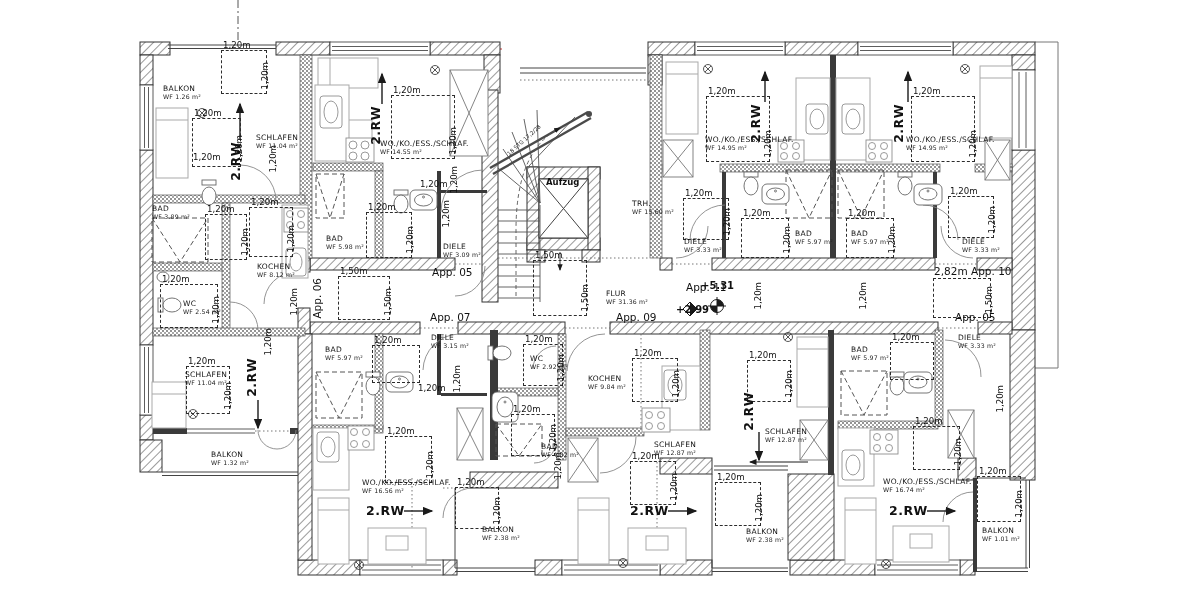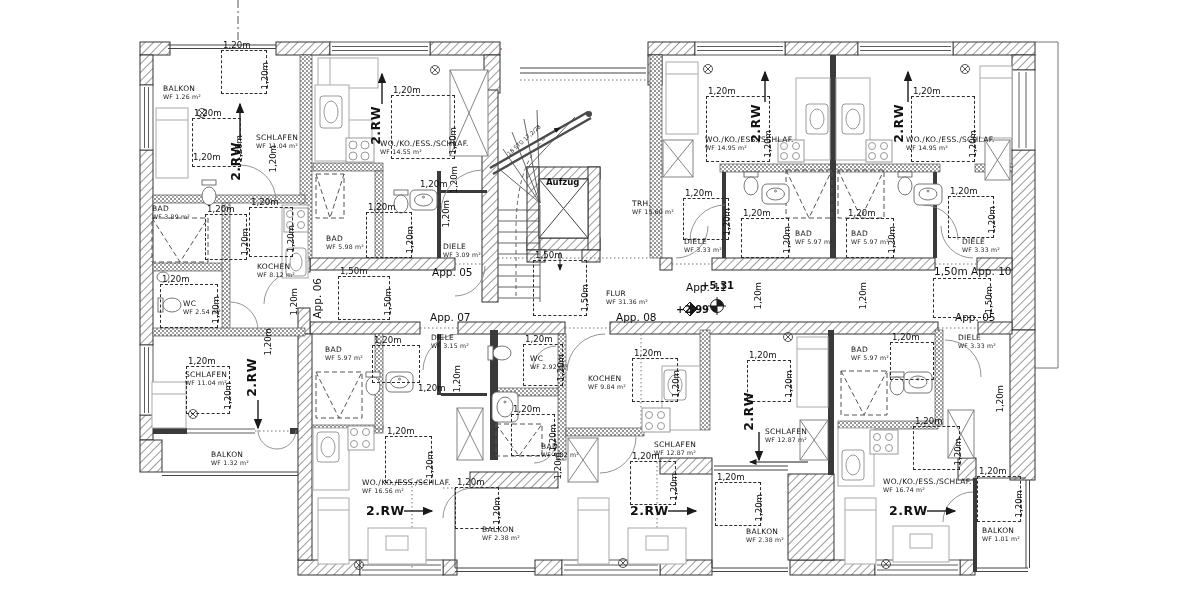--- a/index.html
+++ b/index.html
@@ -650,24 +650,24 @@
 <div class="room" style="left:982px;top:526px">
       <span class="rname">BALKON</span>
       <span class="rarea">WF 1.01 m²</span>
     </div>
 <span class="auf" style="left:546px;top:177px">Aufzug</span>
 <span class="note" style="left:506px;top:152px">18 STG 17,2/28</span>
 
 <span class="applbl" style="left:432px;top:266px">App. 05</span>
 <span class="applbl v" style="left:311px;top:278px">App. 06</span>
 <span class="applbl" style="left:430px;top:311px">App. 07</span>
-<span class="applbl" style="left:616px;top:311px">App. 08</span>
+<span class="applbl" style="left:616px;top:311px">App. 09</span>
 <span class="applbl" style="left:955px;top:311px">App. 05</span>
 <span class="applbl" style="left:686px;top:281px">App. 11</span>
-<span class="applbl" style="left:934px;top:265px">1,50m App. 10</span>
+<span class="applbl" style="left:934px;top:265px">2,82m App. 10</span>
 
 <span class="rw v" style="left:228px;top:142px">2.RW</span>
 <span class="rw v" style="left:368px;top:106px">2.RW</span>
 <span class="rw v" style="left:748px;top:104px">2.RW</span>
 <span class="rw v" style="left:891px;top:104px">2.RW</span>
 <span class="rw v" style="left:244px;top:358px">2.RW</span>
 <span class="rw v" style="left:741px;top:392px">2.RW</span>
 <span class="rw" style="left:366px;top:503px">2.RW</span>
 <span class="rw" style="left:630px;top:503px">2.RW</span>
 <span class="rw" style="left:889px;top:503px">2.RW</span>

